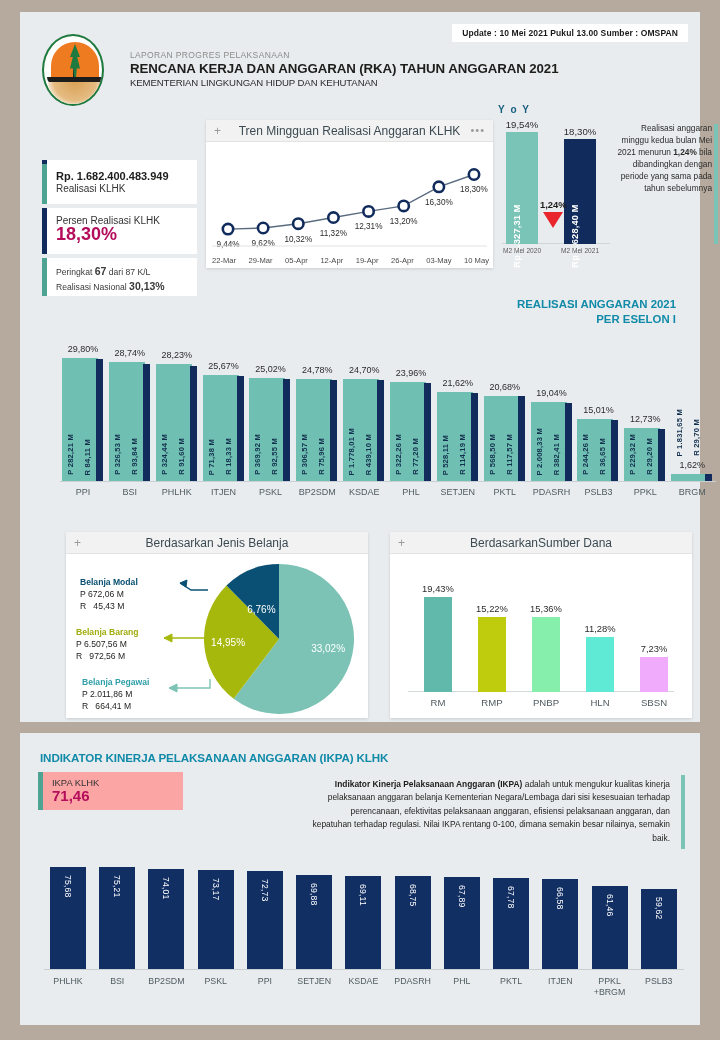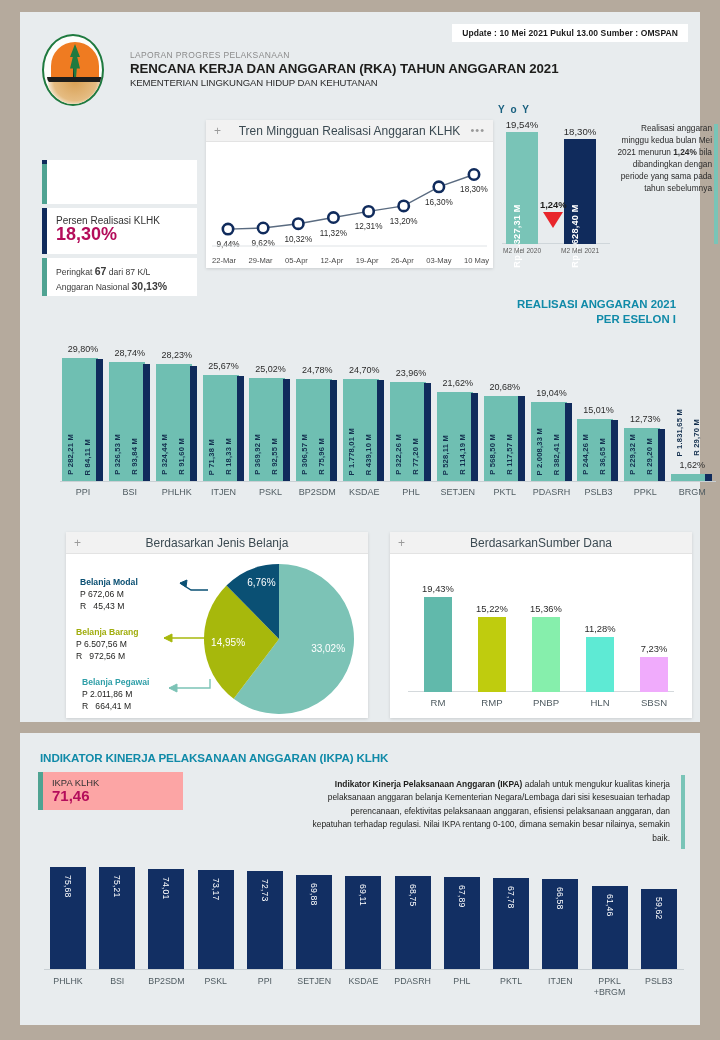--- a/index.html
+++ b/index.html
@@ -260,35 +260,39 @@
     <div class="kpi kpi-1">
       <div class="accent" style="background:#102b5c"></div>
       <div class="body">
         <div class="kpi-big">Rp  9.191.485.742.000</div>
         <div class="kpi-lbl">Total Pagu KLHK</div>
       </div>
     </div>
 
     <div class="kpi kpi-2">
       <div class="accent" style="background:#4fa392"></div>
+      <div class="body">
+        <div class="kpi-big">Rp. 1.682.400.483.949</div>
+        <div class="kpi-lbl">Realisasi KLHK</div>
+      </div>
     </div>
 
     <div class="kpi kpi-3">
       <div class="accent" style="background:#102b5c"></div>
       <div class="body">
         <div class="kpi-lbl">Persen Realisasi KLHK</div>
         <div class="kpi-pct">18,30%</div>
       </div>
     </div>
 
     <div class="kpi kpi-4">
       <div class="accent" style="background:#4fa392"></div>
       <div class="body">
         <div class="kpi-sm"><span>Peringkat </span><b>67</b><span> dari 87 K/L</span></div>
-        <div class="kpi-sm"><span>Anggaran Nasional </span><b>30,13%</b></div>
+        <div class="kpi-sm"><span>Realisasi Nasional </span><b>30,13%</b></div>
       </div>
     </div>
 
     <div class="card card-trend">
       <div class="card-head">
         <span class="plus-icon">+</span>
         <span class="card-title">Tren Mingguan Realisasi Anggaran KLHK</span>
         <span class="dots-icon">•••</span>
       </div>
       <div class="trend-body">
@@ -479,21 +483,21 @@
         <svg class="pie-svg" width="150" height="150" viewBox="0 0 100 100">
           <g id="pie-slices">
               <path d="M50,50 L50,0 A50,50 0 1,1 19.772025586876214,89.82799973485405 Z" fill="#7cc3b6"></path>
               <path d="M50,50 L19.772025586876214,89.82799973485405 A50,50 0 0,1 14.975980674508492,14.316417356330412 Z" fill="#a7b80c"></path>
               <path d="M50,50 L14.975980674508492,14.316417356330412 A50,50 0 0,1 50.000000000000036,0 Z" fill="#0a5074"></path>
             </g>
         </svg>
         <div id="pie-pcts">
             <div class="pie-pct" style="left: 262.096px; top: 94.1561px; transform: translate(-50%, -50%);">33,02%</div>
             <div class="pie-pct" style="left: 162.09px; top: 87.8524px; transform: translate(-50%, -50%);">14,95%</div>
-            <div class="pie-pct" style="left: 195.392px; top: 28px; transform: translate(-50%, -50%);">6,76%</div>
+            <div class="pie-pct" style="left: 195.392px; top: 55px; transform: translate(-50%, -50%);">6,76%</div>
           </div>
         <svg style="position:absolute;left:0;top:0" width="302" height="164">
           <path d="M142,36 L125,36 L114,29" fill="none" stroke="#0a5074" stroke-width="1.4"></path>
           <path d="M114,29 l7,-3 l-1,7 z" fill="#0a5074" stroke="#0a5074"></path>
           <path d="M142,84 L110,84 L98,84" fill="none" stroke="#a7b80c" stroke-width="1.4"></path>
           <path d="M98,84 l8,-4 l0,8 z" fill="#a7b80c" stroke="#a7b80c"></path>
           <path d="M144,125 L144,134 L112,134 L103,134" fill="none" stroke="#7cc3b6" stroke-width="1.4"></path>
           <path d="M103,134 l8,-4 l0,8 z" fill="#7cc3b6" stroke="#7cc3b6"></path>
         </svg>
         <div class="pie-leg leg-modal">

